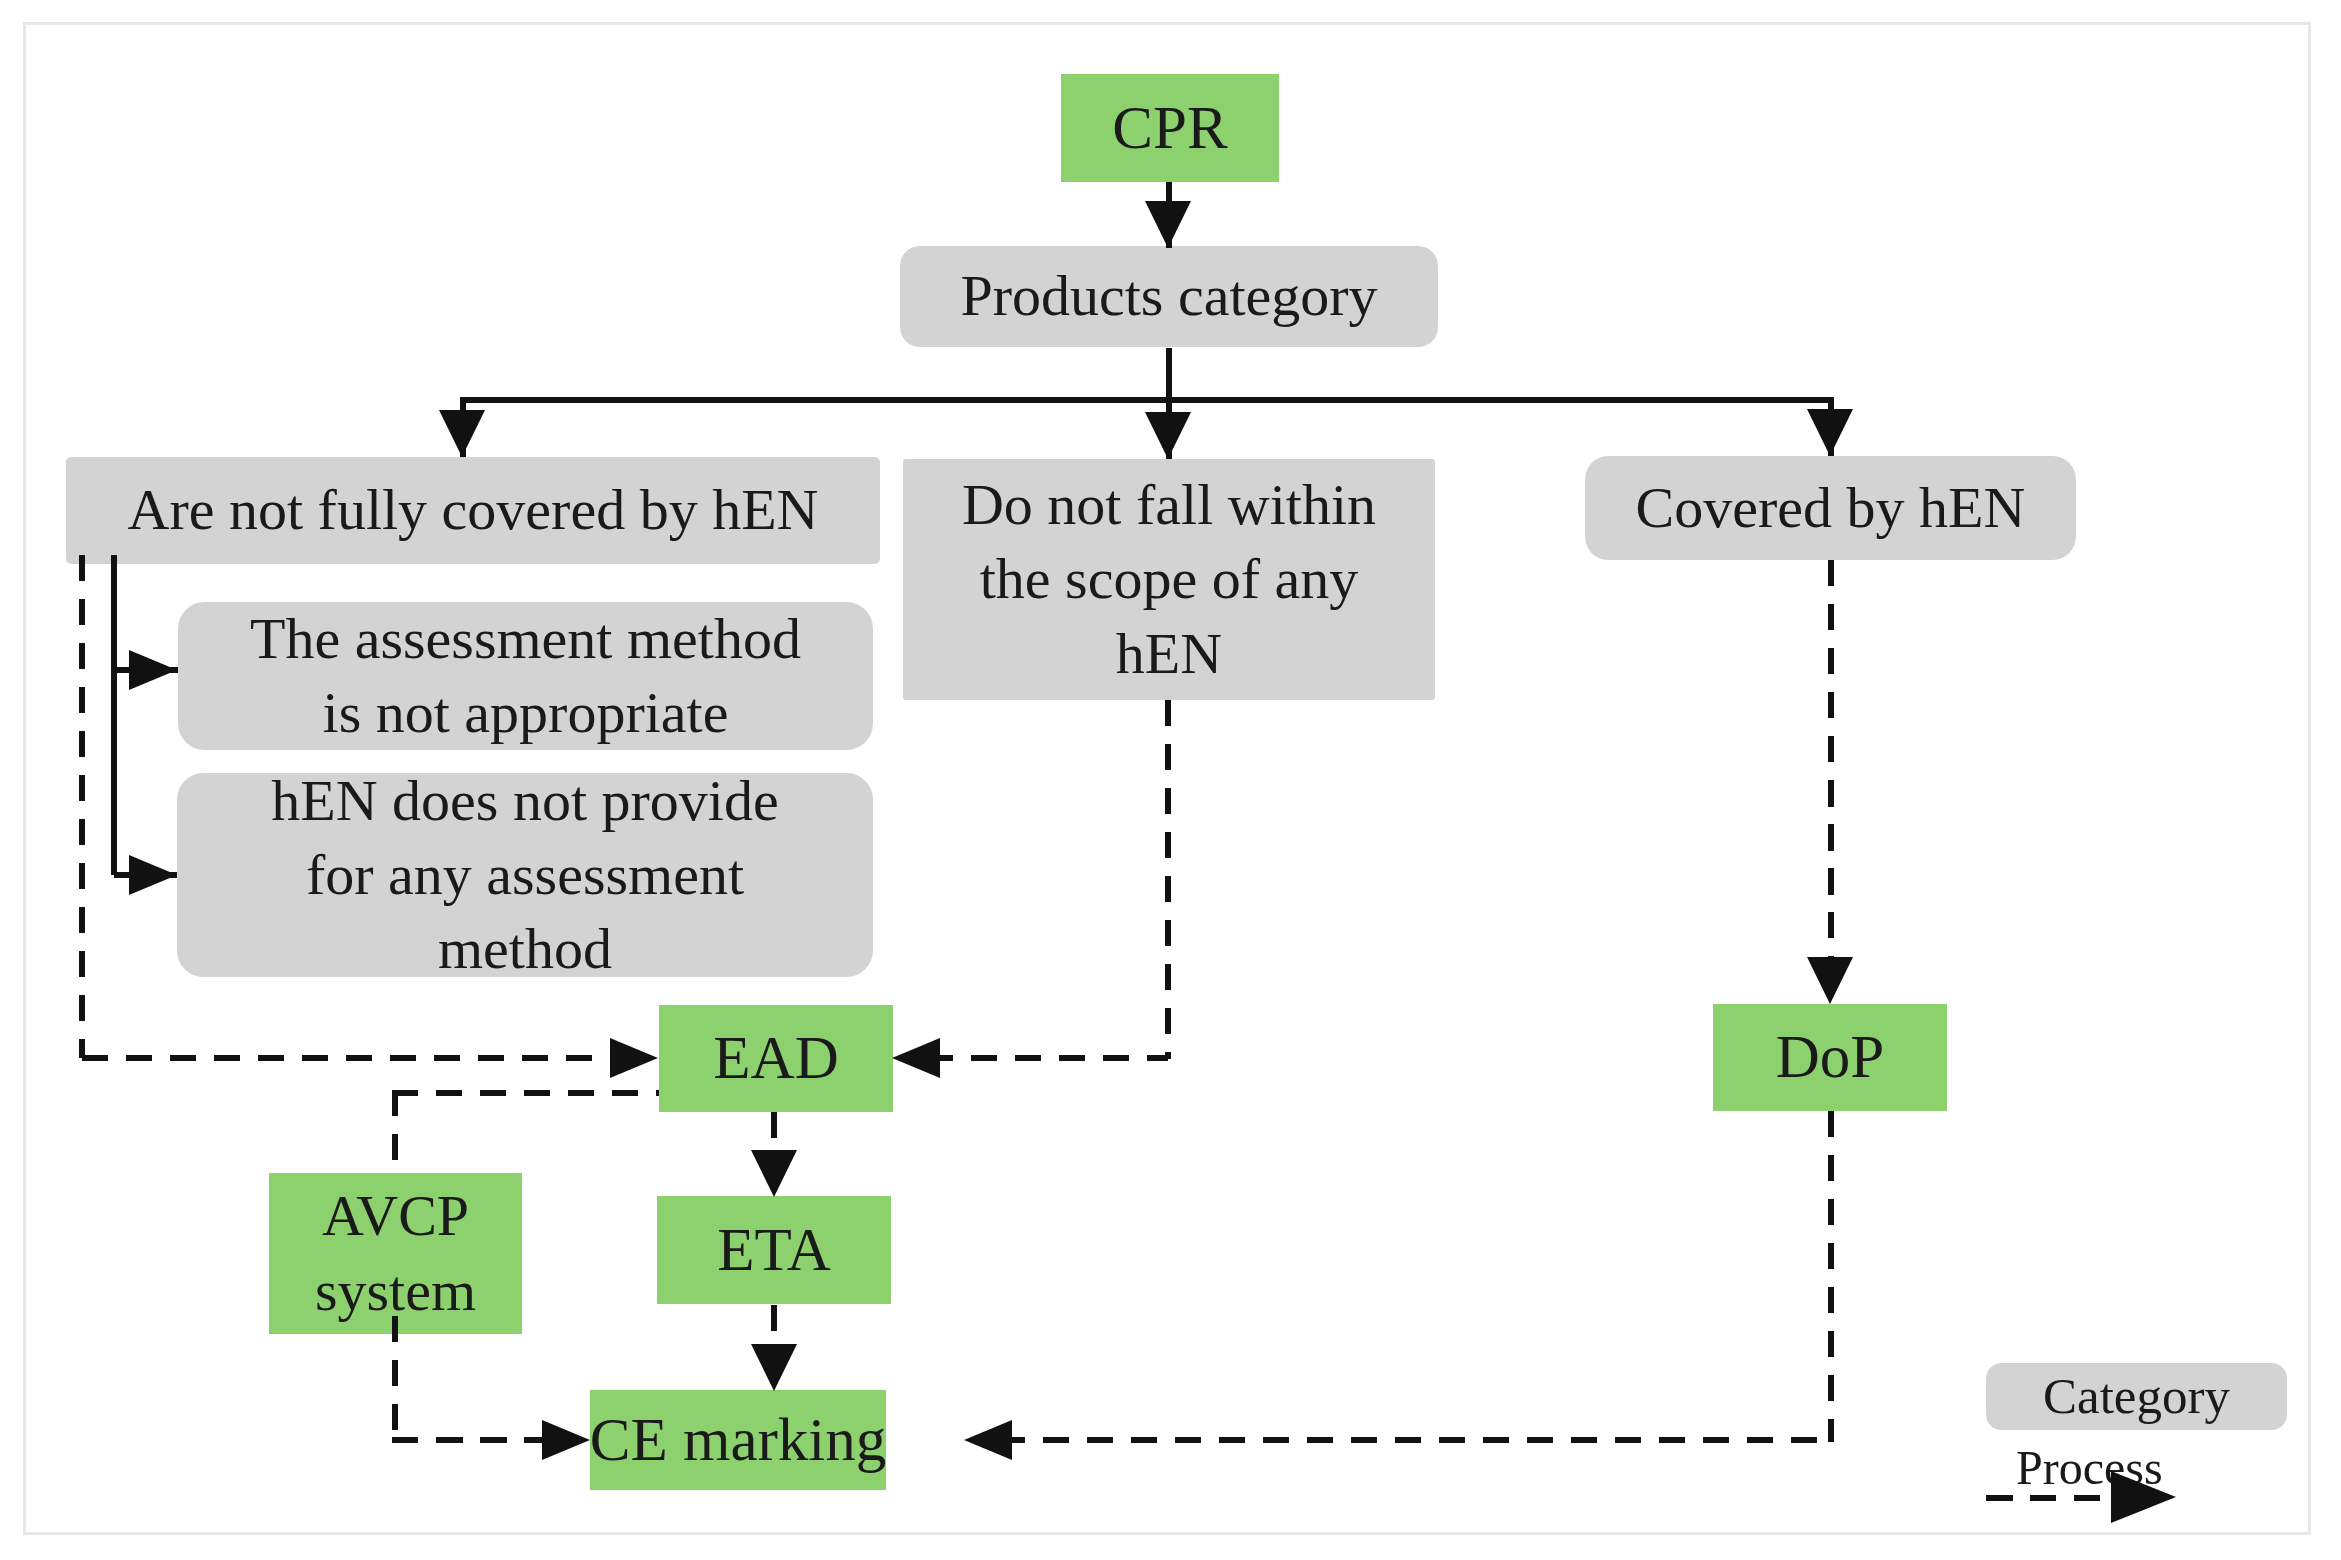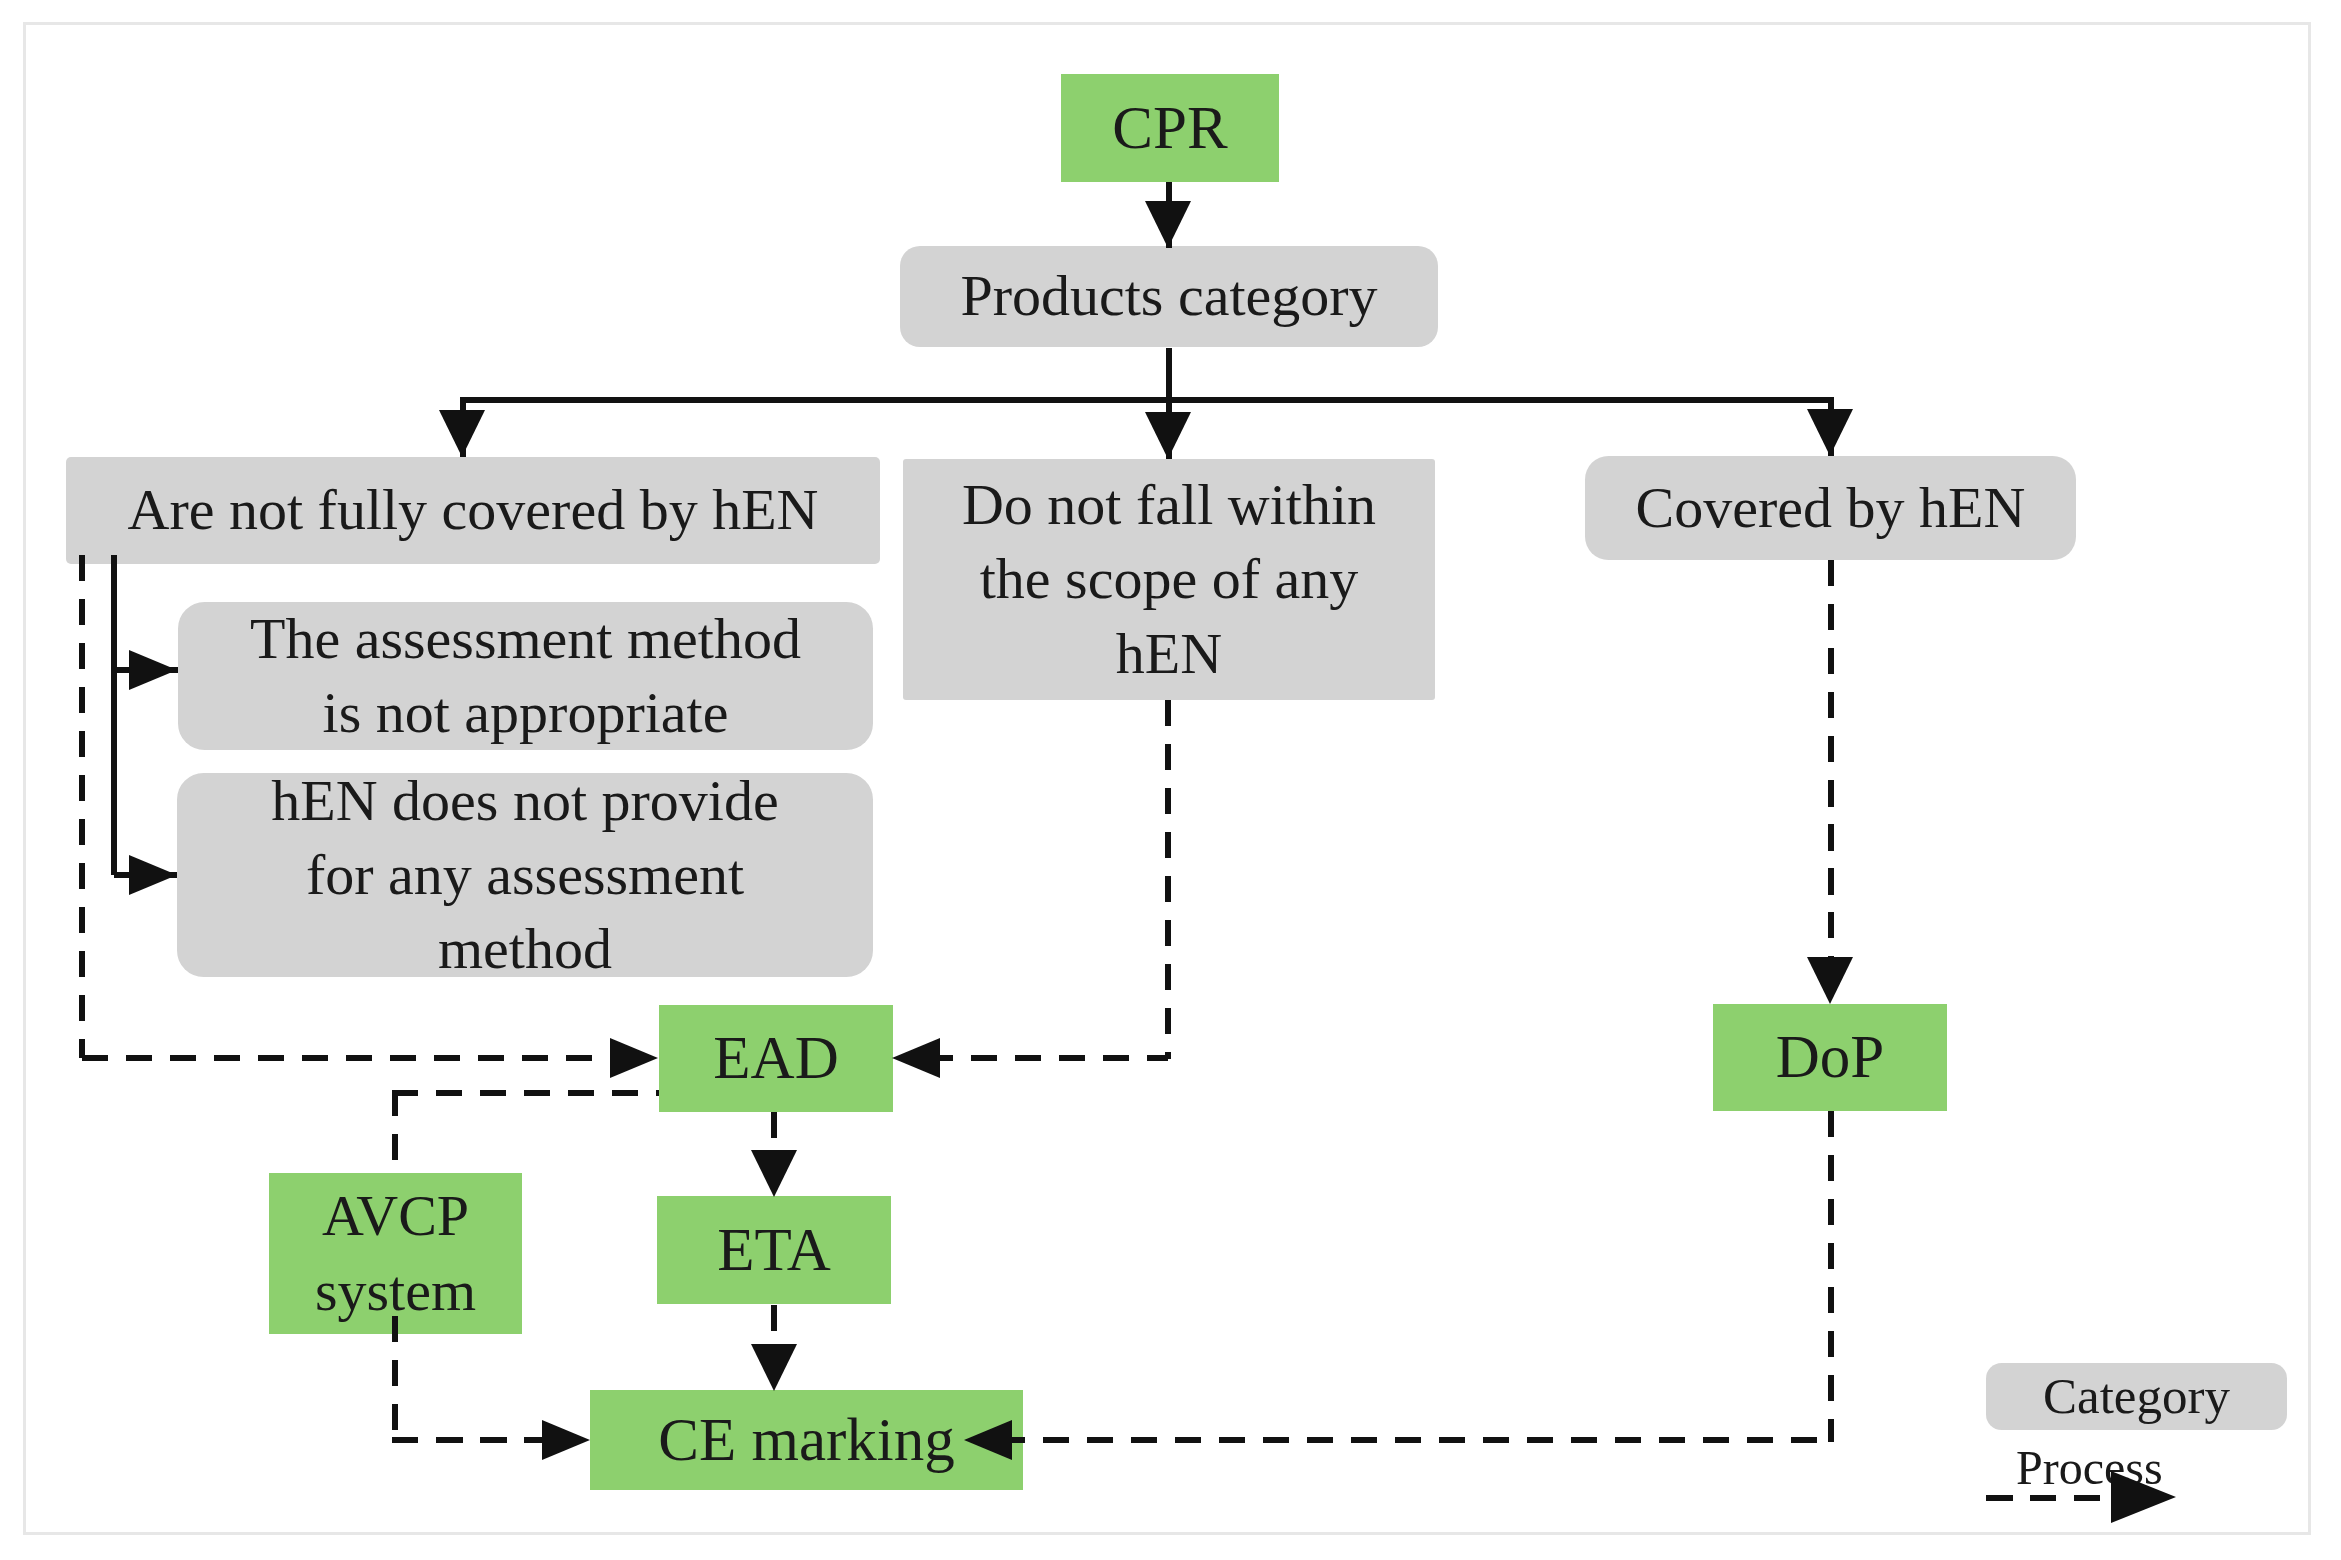--- a/index.html
+++ b/index.html
@@ -63,21 +63,21 @@
 
   <div class="box green big nowrap" style="left:659px;top:1005px;width:234px;height:107px;">EAD</div>
 
   <div class="box green big nowrap" style="left:1713px;top:1004px;width:234px;height:107px;">DoP</div>
 
   <div class="box green ml" style="left:269px;top:1173px;width:253px;height:161px;">AVCP
 system</div>
 
   <div class="box green big nowrap" style="left:657px;top:1196px;width:234px;height:108px;">ETA</div>
 
-  <div class="box green big nowrap" style="left:590px;top:1390px;width:433px;height:100px;">CE marking</div>
+  <div class="box green big nowrap" style="left:590px;top:1390px;width:296px;height:100px;">CE marking</div>
 
   <div class="vline" style="left:1166px;top:182px;height:66px;"></div>
   <div class="arr down" style="left:1145px;top:201px;"></div>
 
   <div class="vline" style="left:1166px;top:348px;height:51px;"></div>
   <div class="hline" style="left:462px;top:397px;width:1369px;"></div>
 
   <div class="vline" style="left:460px;top:397px;height:60px;"></div>
   <div class="arr down" style="left:439px;top:410px;"></div>
 

